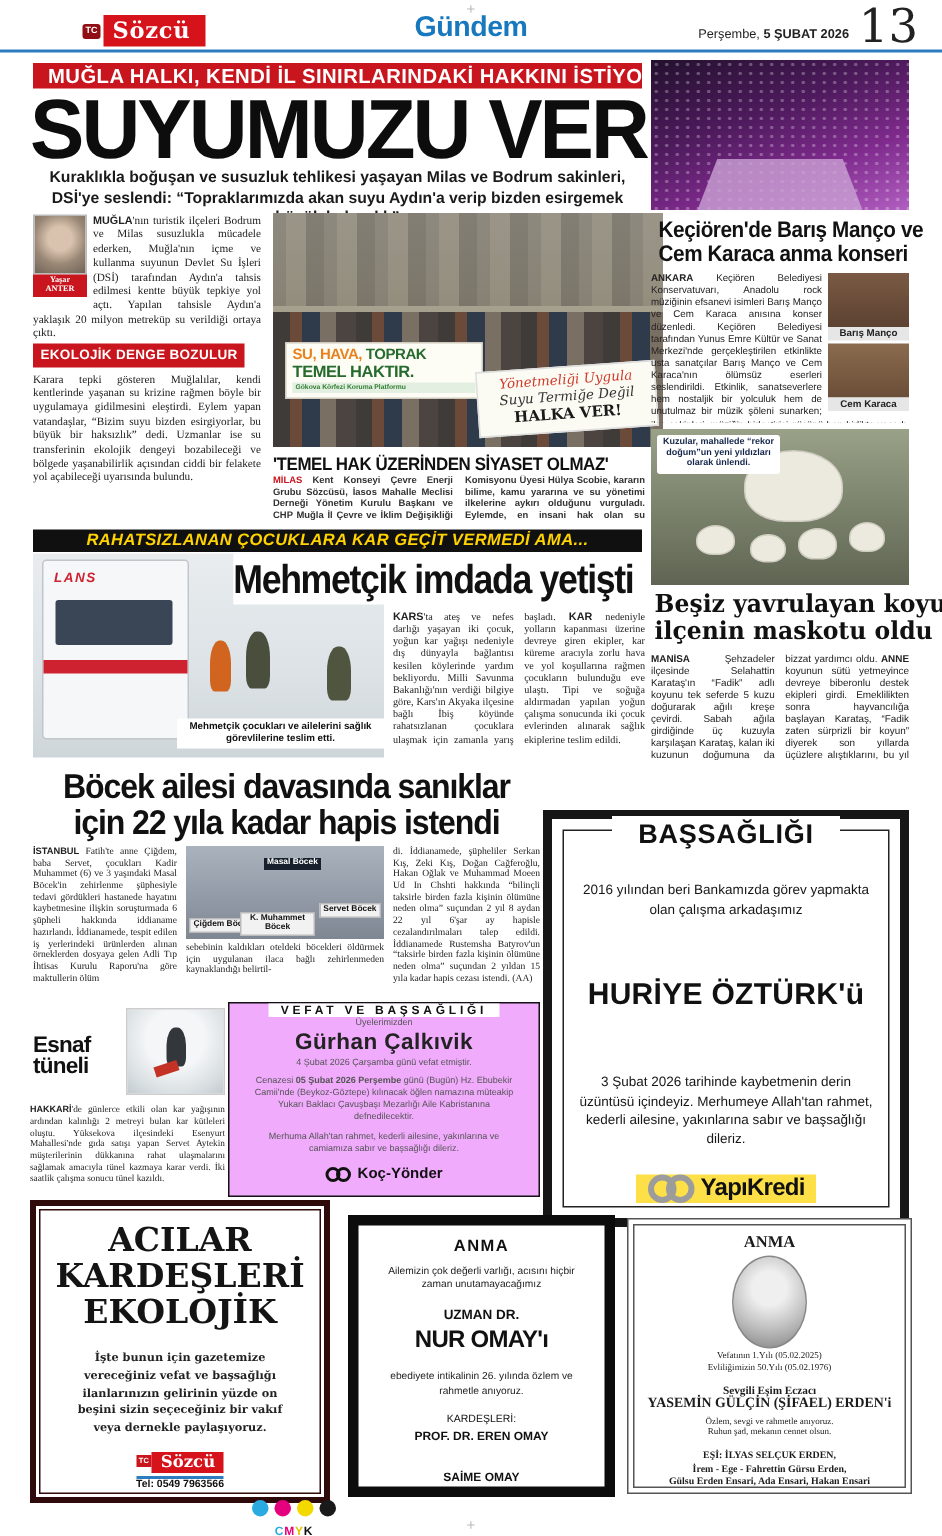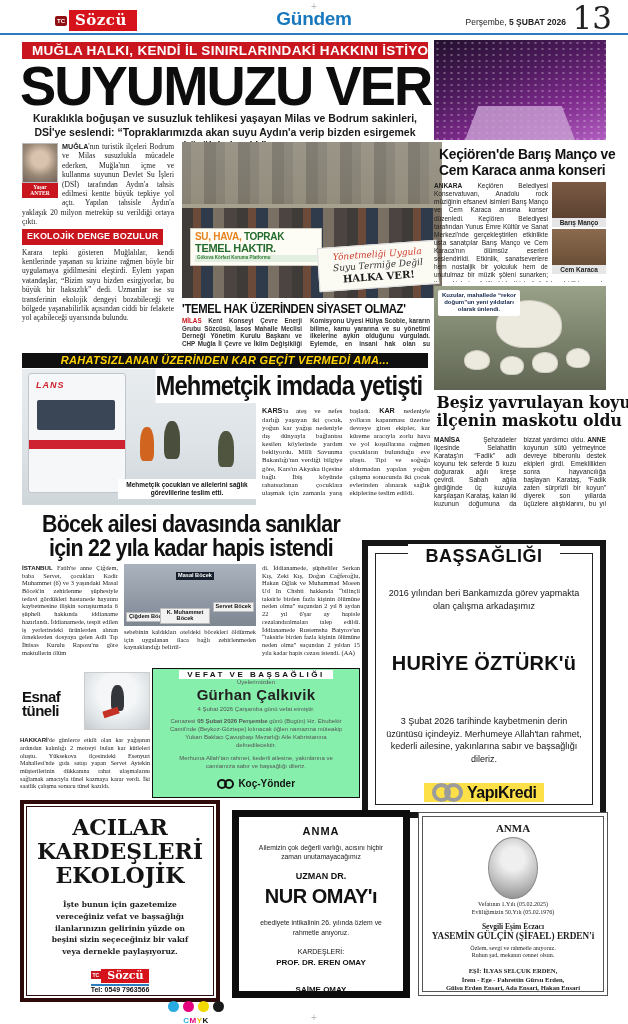--- a/index.html
+++ b/index.html
@@ -98,21 +98,21 @@
   .bass-title{position:relative;margin:-2px 40px 0;background:#fff;text-align:center;
               font-size:18px;font-weight:bold;letter-spacing:.5px;padding:2px 0;}
   .bass-text{font-size:9px;line-height:1.4;text-align:center;color:#161616;}
   .bass-name{font-size:20px;font-weight:bold;text-align:center;letter-spacing:.2px;}
   .brand-row{position:absolute;left:0;right:0;bottom:10px;text-align:center;}
   .brand-inner{display:inline-block;background:#fde047;padding:0 8px;}
   .ring{display:inline-block;width:11px;height:11px;border:4px solid #9c9c9c;border-radius:50%;vertical-align:middle;}
   .ring+.ring{margin-left:-7px;}
   .yk-text{font-size:16px;font-weight:bold;vertical-align:middle;letter-spacing:-.5px;}
 
-  .box-vefat{border:1.5px solid #111;background:#86efac;text-align:center;}
+  .box-vefat{border:1.5px solid #111;background:#f0abfc;text-align:center;}
   .vefat-title{position:absolute;top:-6px;left:0;right:0;text-align:center;}
   .vefat-title span{background:#fff;padding:0 8px;font-size:8px;font-weight:bold;letter-spacing:2.5px;}
   .v-small{font-size:6px;color:#555;line-height:1.35;}
   .v-name{font-size:15px;color:#222;font-weight:bold;letter-spacing:.3px;}
   .kring{display:inline-block;width:6px;height:6px;border:2px solid #111;border-radius:50%;vertical-align:middle;}
   .kring+.kring{margin-left:-3px;}
 
   .esnaf-photo{background:radial-gradient(circle at 50% 35%,#f4f6f7 40%,#d9dfe2 75%,#c3cacd);border:1px solid #ccc;}
   .hl-esnaf{font-size:15px;font-weight:bold;line-height:.95;letter-spacing:-.5px;}
   .esnaf-body{font-family:"Liberation Serif",serif;font-size:6.2px;line-height:1.22;text-align:justify;color:#222;overflow:hidden;}
@@ -120,21 +120,21 @@
   .box-acilar{border:4px solid #2e0a0a;background:#fff;box-shadow:inset 0 0 0 2px #fff,inset 0 0 0 3px #2e0a0a;text-align:center;}
   .acilar-title{font-family:"DejaVu Serif",serif;font-size:22px;font-weight:bold;line-height:1.08;color:#141414;}
   .acilar-body{font-family:"DejaVu Serif",serif;font-size:7.5px;font-weight:bold;line-height:1.55;color:#222;}
   .mini-logo{display:inline-block;border-bottom:2px solid #2d7cc0;padding-bottom:1px;}
   .mini-tc{background:#c9151d;color:#fff;font-size:5px;font-weight:bold;padding:1px 2px;vertical-align:middle;}
   .mini-sozcu{background:#d6121b;color:#fff;font-family:"DejaVu Serif",serif;font-weight:bold;font-size:11px;padding:0 6px 1px;vertical-align:middle;}
   .acilar-tel{font-size:7px;font-weight:bold;}
 
   .box-omay{border:7px solid #0c0c0c;background:#fff;text-align:center;}
   .o-small{font-size:6.8px;line-height:1.35;color:#222;}
-  .o-name{font-size:20px;font-weight:bold;letter-spacing:-.5px;}
+  .o-name{font-size:16px;font-weight:bold;letter-spacing:-.5px;}
 
   .box-erden{border:1px solid #555;background:#fff;}
   .erden-inner{position:absolute;inset:3px;border:1px solid #555;text-align:center;font-family:"Liberation Serif",serif;color:#1c1c1c;}
   .oval{width:48px;height:60px;margin:3px auto 2px;border-radius:50%;border:1px solid #888;
         background:radial-gradient(circle at 50% 35%,#efefef 25%,#bdbdbd 60%,#7e7e7e);}
   .e-tiny{font-size:6px;line-height:1.3;}
   .e-name{font-size:9.5px;font-weight:bold;transform:scaleX(.97);transform-origin:center;white-space:nowrap;}
   .e-sig{font-size:6.6px;font-weight:bold;line-height:1.3;}
 
   .dot{display:inline-block;width:11px;height:11px;border-radius:50%;margin-right:4px;}
@@ -197,21 +197,21 @@
       <div class="h2">Suyu Termiğe Değil</div>
       <div class="h3">HALKA VER!</div>
     </div>
   </div>
   <div class="abs cap-title" style="left:182px;top:302px;width:248px">'TEMEL HAK ÜZERİNDEN SİYASET OLMAZ'</div>
   <div class="abs cap-cols" style="left:182px;top:317px;width:248px;height:35px">
     <span style="color:#c9151d">MİLAS</span><span> Kent Konseyi Çevre Enerji Grubu Sözcüsü, İasos Mahalle Meclisi Derneği Yönetim Kurulu Başkanı ve CHP Muğla İl Çevre ve İklim Değişikliği Komisyonu Üyesi</span>
     <span>Hülya Scobie, kararın bilime, kamu yararına ve su yönetimi ilkelerine aykırı olduğunu vurguladı. Eylemde, en insani hak olan su üzerinden siyaset yapılamayacağı belirtildi.</span>
   </div>
 
-  <div class="abs kicker-black" style="left:22px;top:353px;width:406px">RAHATSIZLANAN ÜZERİNDEN KAR GEÇİT VERMEDİ AMA...</div>
+  <div class="abs kicker-black" style="left:22px;top:353px;width:406px">RAHATSIZLANAN ÇOCUKLARA KAR GEÇİT VERMEDİ AMA...</div>
   <div class="abs photo snow" style="left:22px;top:369px;width:234px;height:136px;z-index:1">
     <div class="amb">
       <div class="txt">LANS</div>
       <div class="win"></div>
       <div class="stripe"></div>
     </div>
     <div class="fig" style="left:118px;top:58px;width:14px;height:34px;background:#d1641f"></div>
     <div class="fig" style="left:142px;top:52px;width:16px;height:38px;background:#4a4f3d"></div>
     <div class="fig" style="left:196px;top:62px;width:16px;height:36px;background:#50553f"></div>
     <div class="abs chip" style="left:96px;bottom:6px;width:134px;font-size:6.5px;line-height:1.25;padding:2px">Mehmetçik çocukları ve ailelerini sağlık görevlilerine teslim etti.</div>

